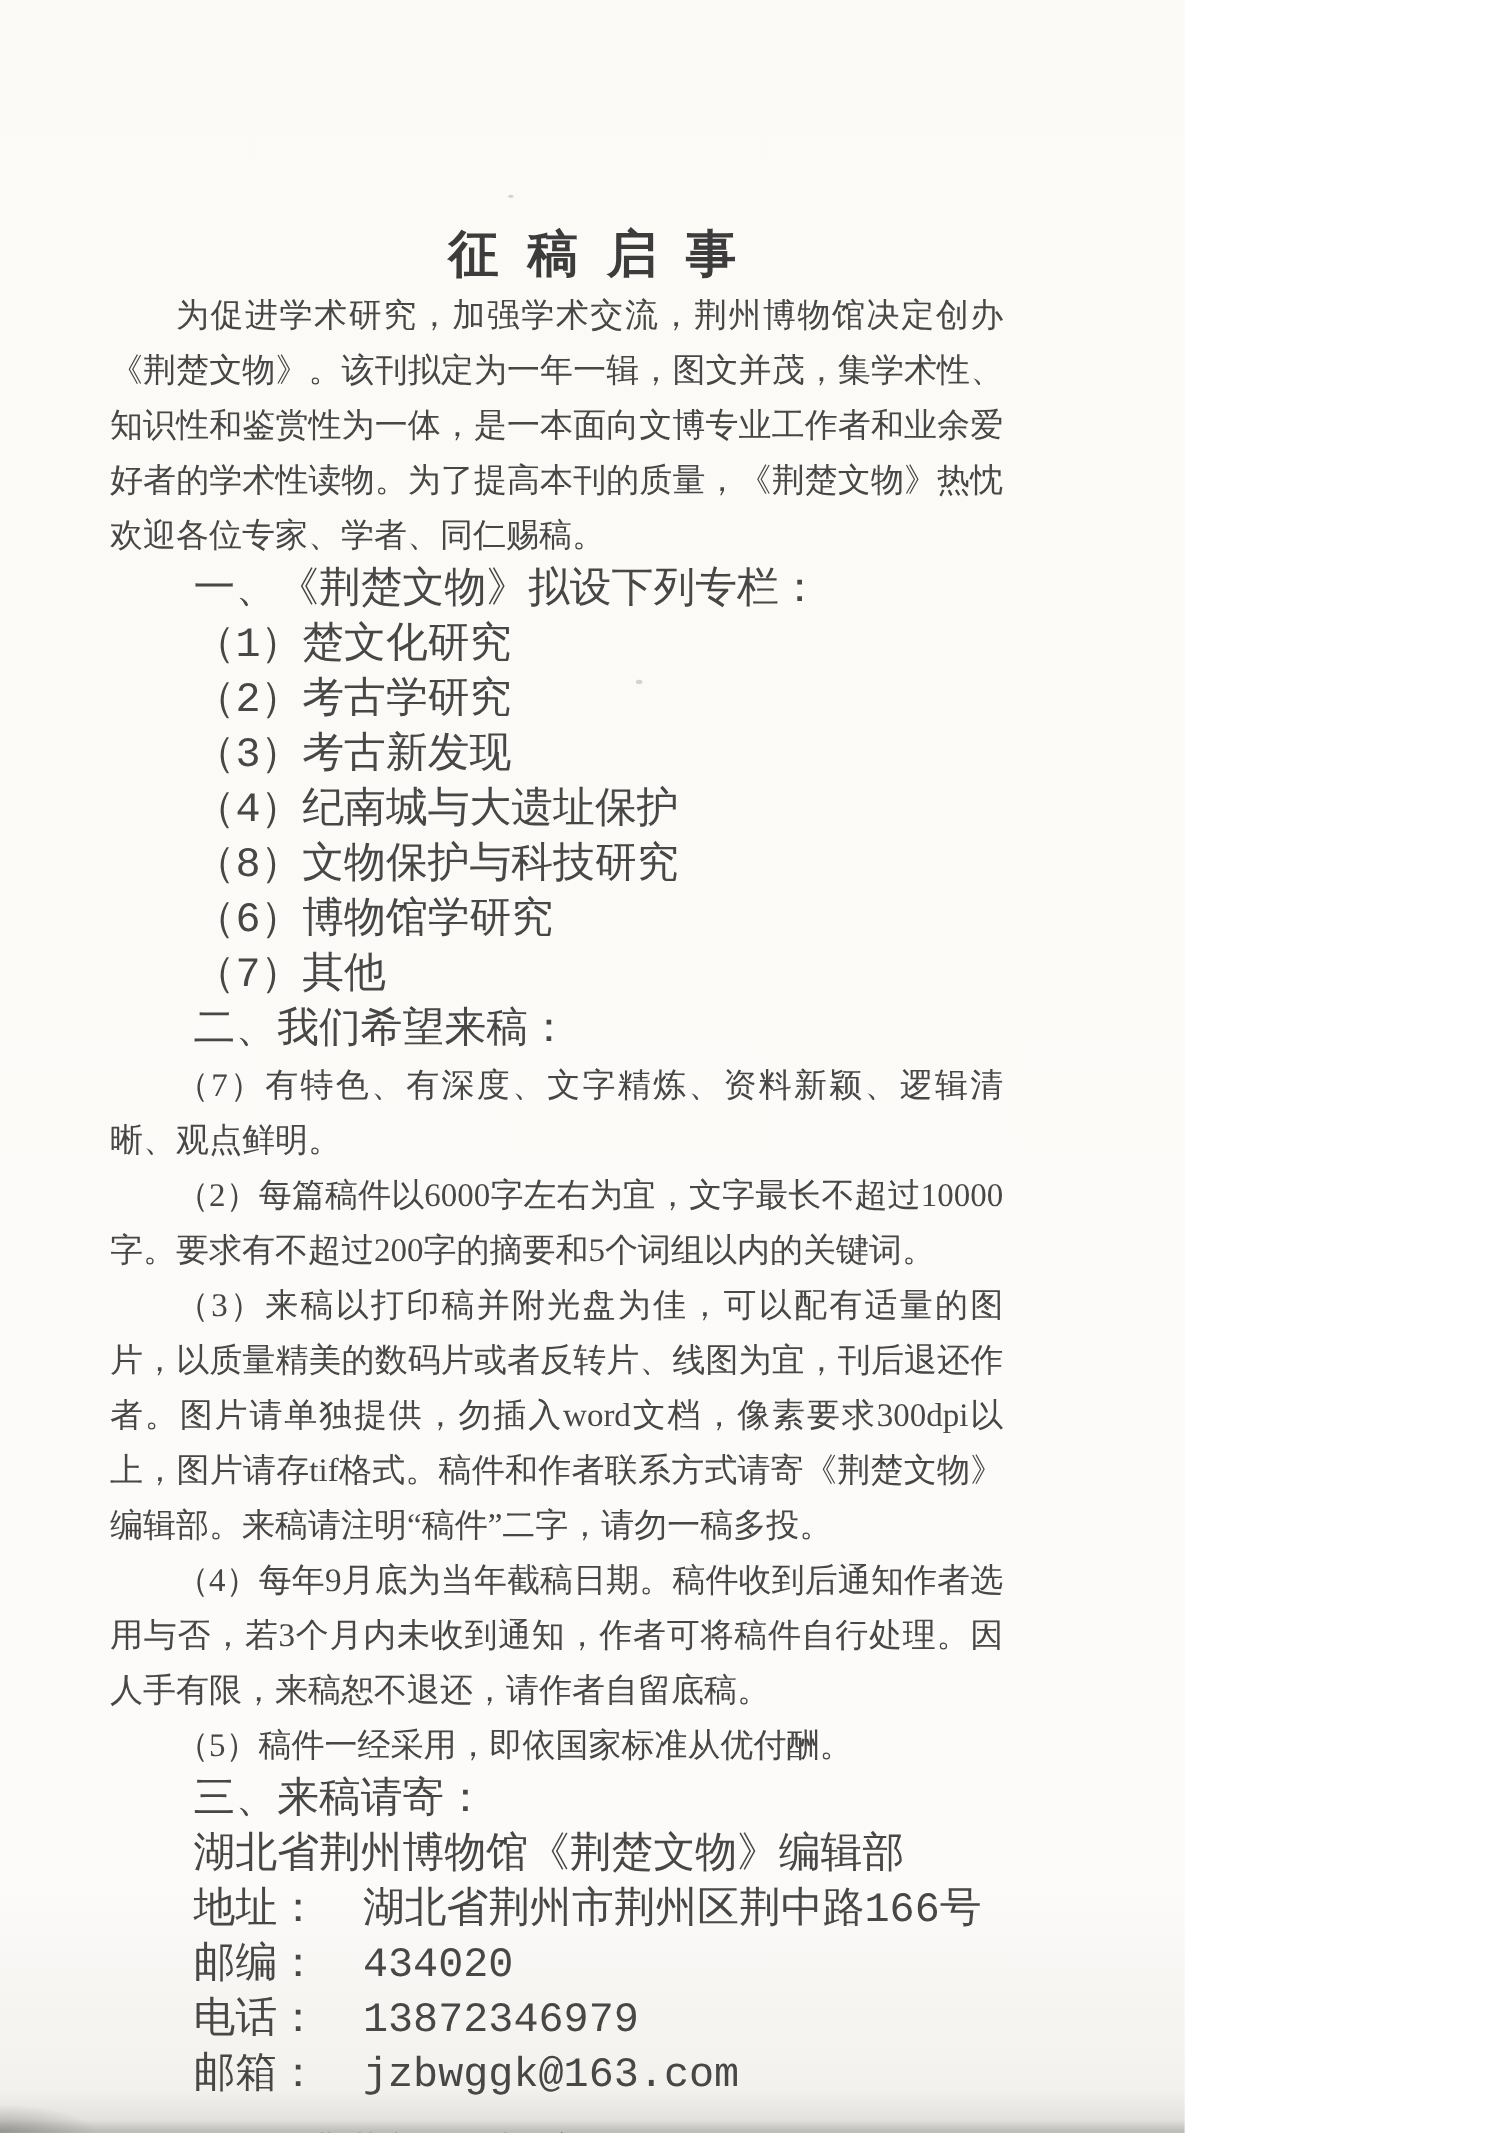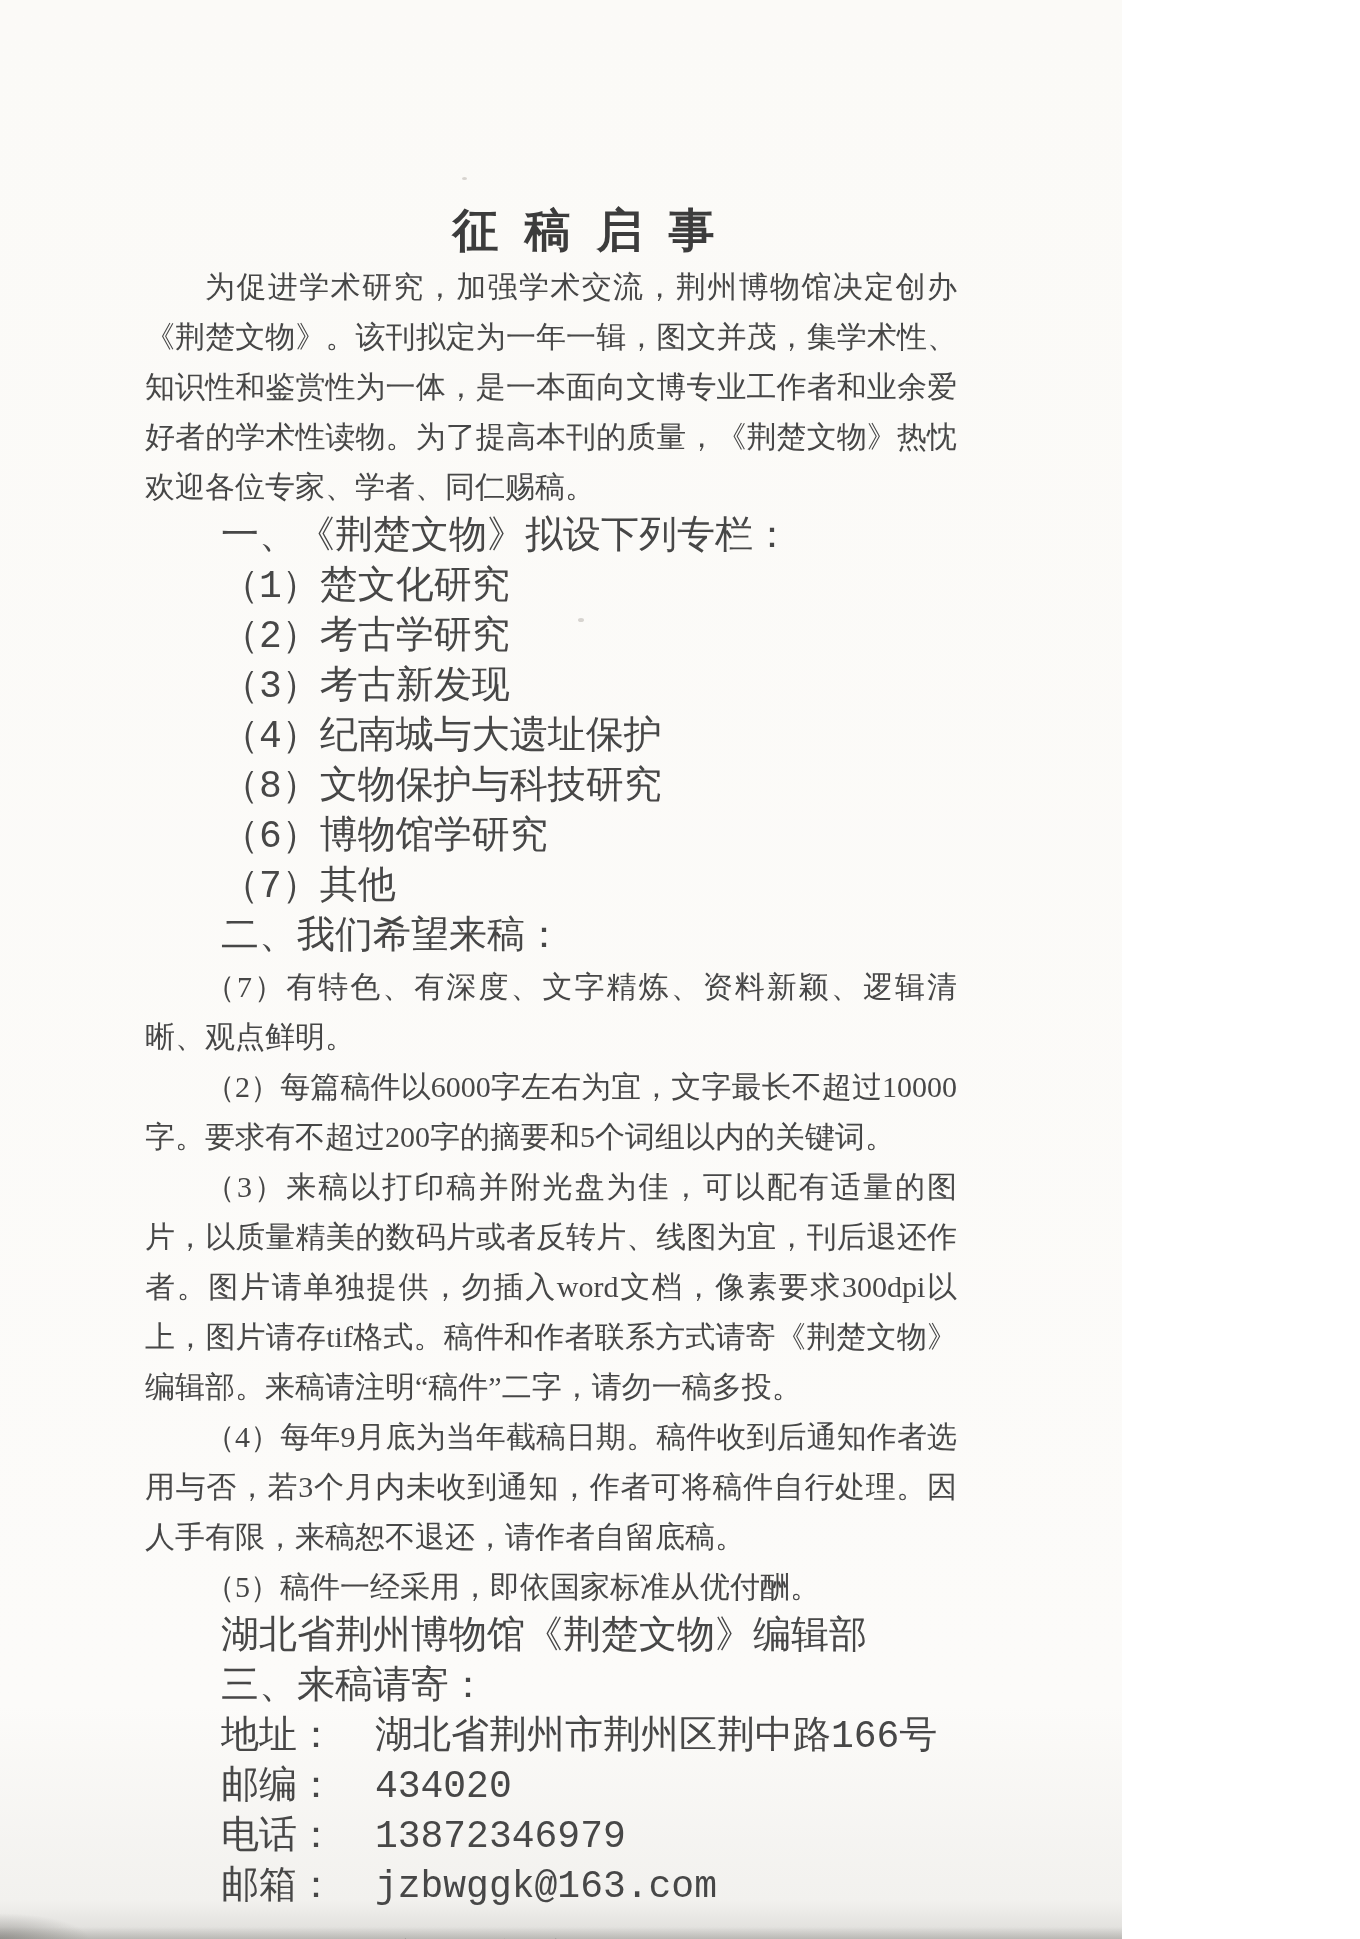--- a/index.html
+++ b/index.html
@@ -4,21 +4,20 @@
 <style>
   html, body { margin: 0; padding: 0; }
   .page {
     position: relative;
     width: 1077px;
     height: 1939px;
     background: linear-gradient(180deg, #fbfaf7 0%, #fcfbf9 88%, #f2f1ee 98%, #dcdbd8 100%);
     font-family: "Liberation Serif", "DejaVu Serif", serif;
     color: #474747;
     overflow: hidden;
-    padding-left: 45px;
   }
   .title {
     margin: 0;
     padding-top: 200px;
     text-align: center;
     font-size: 46px;
     font-weight: bold;
     letter-spacing: 26px;
     text-indent: 26px;
     color: #3c3c3c;
@@ -100,22 +99,22 @@
 
     <div class="line">二、我们希望来稿：</div>
     <div>
       <p class="para">（7）有特色、有深度、文字精炼、资料新颖、逻辑清晰、观点鲜明。</p>
       <p class="para">（2）每篇稿件以6000字左右为宜，文字最长不超过10000字。要求有不超过200字的摘要和5个词组以内的关键词。</p>
       <p class="para">（3）来稿以打印稿并附光盘为佳，可以配有适量的图片，以质量精美的数码片或者反转片、线图为宜，刊后退还作者。图片请单独提供，勿插入word文档，像素要求300dpi以上，图片请存tif格式。稿件和作者联系方式请寄《荆楚文物》编辑部。来稿请注明“稿件”二字，请勿一稿多投。</p>
       <p class="para">（4）每年9月底为当年截稿日期。稿件收到后通知作者选用与否，若3个月内未收到通知，作者可将稿件自行处理。因人手有限，来稿恕不退还，请作者自留底稿。</p>
       <p class="para">（5）稿件一经采用，即依国家标准从优付酬。</p>
     </div>
 
+    <div class="line">三、来稿请寄：</div>
     <div class="line">湖北省荆州博物馆《荆楚文物》编辑部</div>
-    <div class="line">三、来稿请寄：</div>
 
     <div class="line">
       <span class="contact-label">地址：</span>
       <span class="contact-value">湖北省荆州市荆州区荆中路166号</span>
     </div>
     <div class="line">
       <span class="contact-label">邮编：</span>
       <span class="contact-value">434020</span>
     </div>
     <div class="line">

